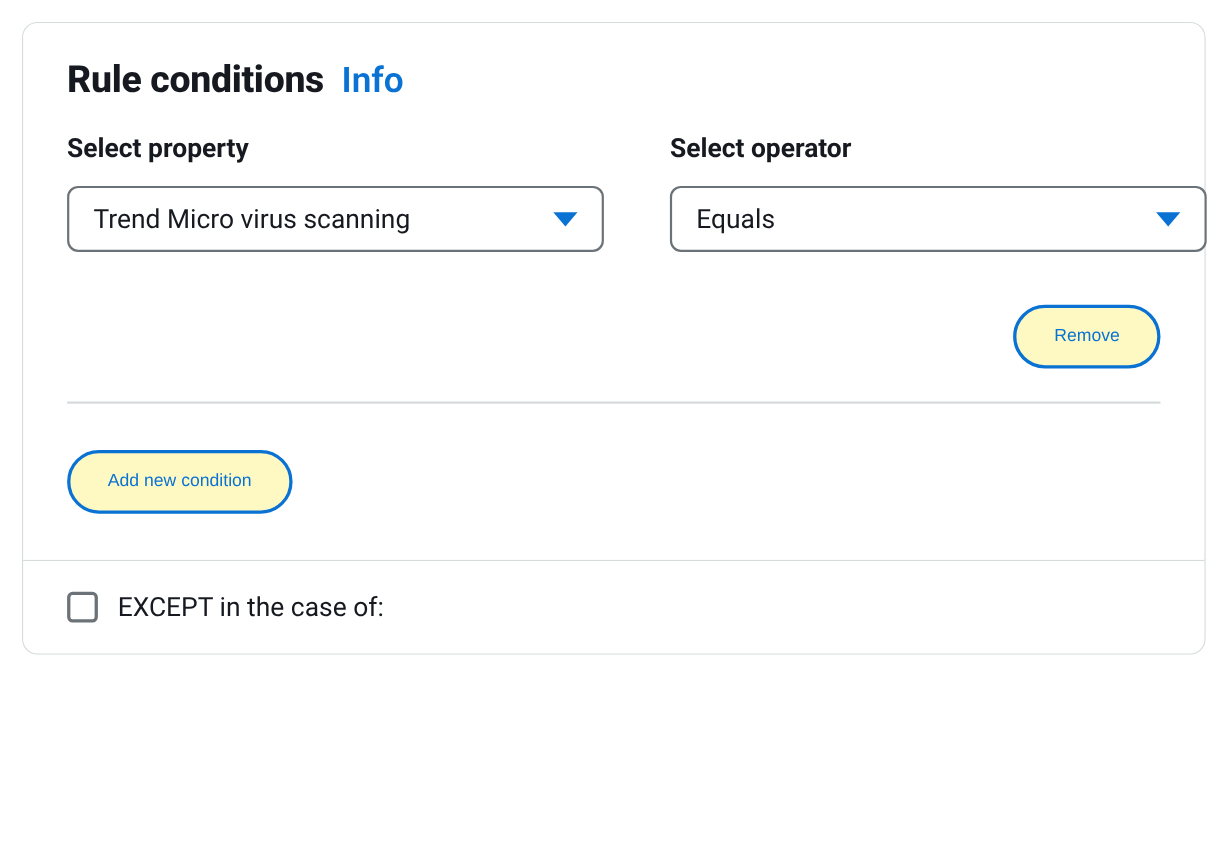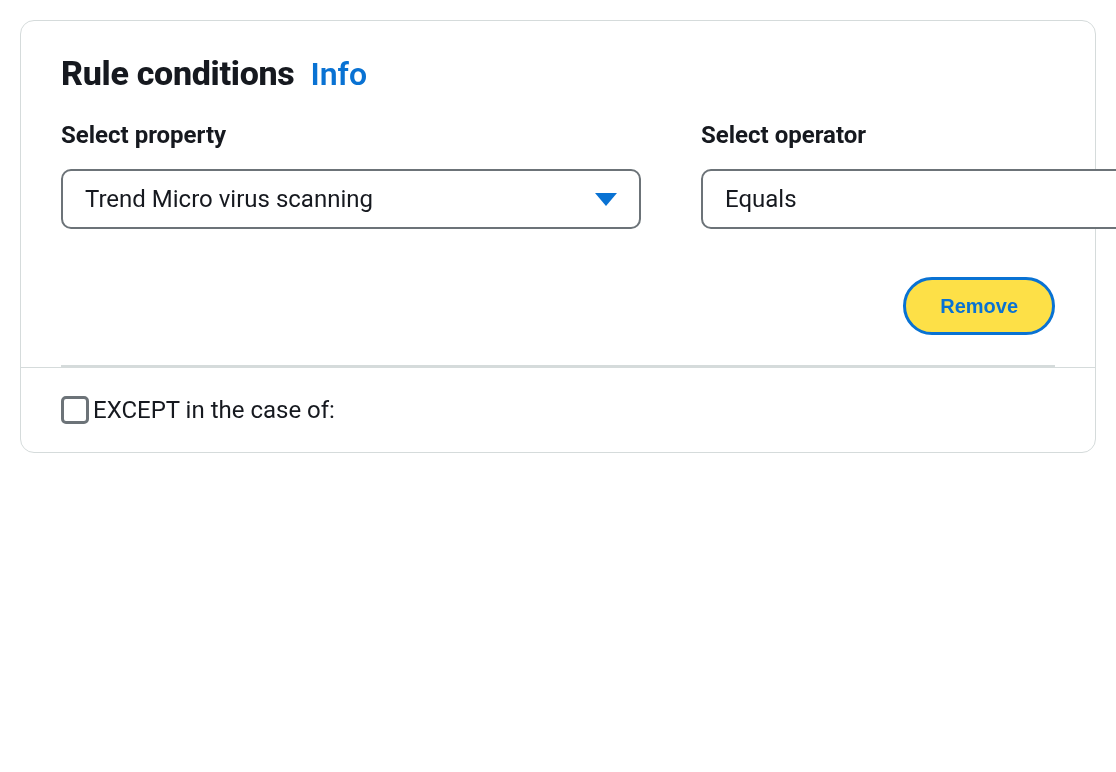--- a/index.html
+++ b/index.html
@@ -46,21 +46,21 @@
       display: flex;
       flex-direction: column;
       gap: 20px;
     }
     .field-label {
       font-size: 24px;
       font-weight: 700;
       color: #16191f;
     }
     .select-box {
-      width: 580px;
+      width: 488px;
       height: 60px;
       border: 2.5px solid #6c7378;
       border-radius: 10px;
       background: #ffffff;
       display: flex;
       align-items: center;
       justify-content: space-between;
       padding: 0 22px 0 22px;
       cursor: pointer;
     }
@@ -83,45 +83,45 @@
       margin-bottom: 30px;
     }
     .btn {
       display: inline-flex;
       align-items: center;
       justify-content: center;
       height: 58px;
       padding: 0 34px;
       border: 3px solid #0972d3;
       border-radius: 30px;
-      background: #fde047;
+      background: #fef9c3;
       color: #0972d3;
-      font-size: 20px;
-      font-weight: 700;
+      font-size: 16px;
+      font-weight: 400;
       cursor: pointer;
     }
     .divider {
       height: 1.5px;
       background: #d5dbdb;
       width: 100%;
     }
     .add-row {
       margin-top: 42px;
       margin-bottom: 42px;
     }
     .divider-full {
       height: 1.5px;
       background: #d5dbdb;
       margin-left: -40px;
       margin-right: -40px;
     }
     .except-row {
       display: flex;
       align-items: center;
-      gap: 4px;
+      gap: 18px;
       margin-top: 28px;
     }
     .checkbox {
       width: 28px;
       height: 28px;
       border: 3px solid #6c7378;
       border-radius: 5px;
       background: #ffffff;
       cursor: pointer;
       flex-shrink: 0;
@@ -159,20 +159,23 @@
     </div>
   </div>
 
 
   <div class="actions-row">
     <button class="btn">Remove</button>
   </div>
 
   <div class="divider"></div>
 
+  <div class="add-row">
+    <button class="btn">Add new condition</button>
+  </div>
 
   <div class="divider-full"></div>
 
   <div class="except-row">
     <div class="checkbox"></div>
     <span class="except-label">EXCEPT in the case of:</span>
   </div>
 
 </div>
 

